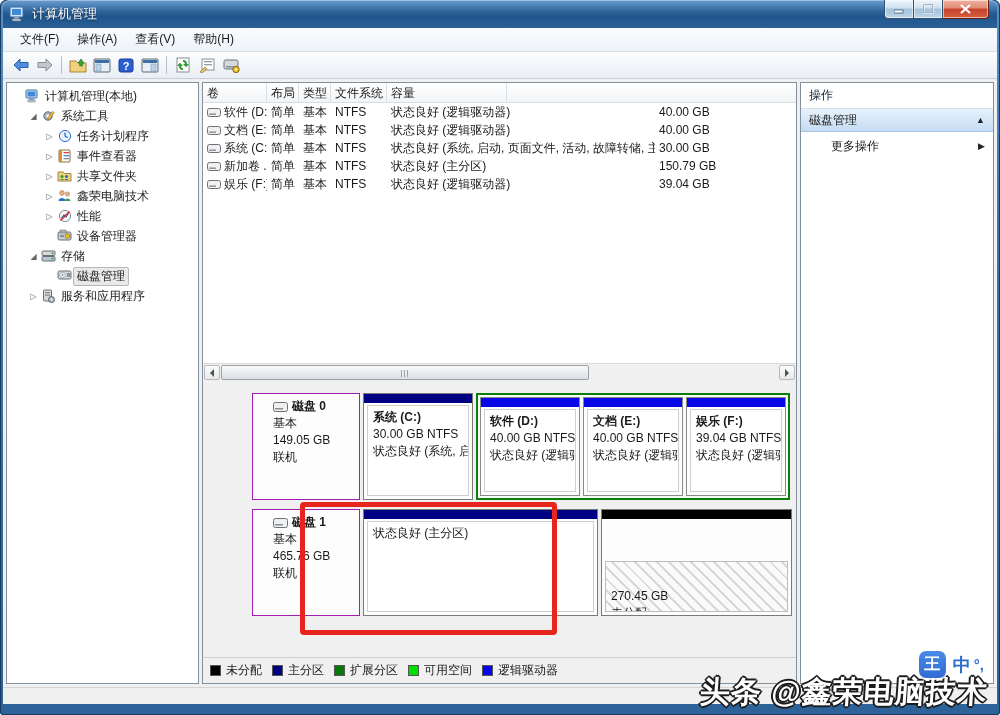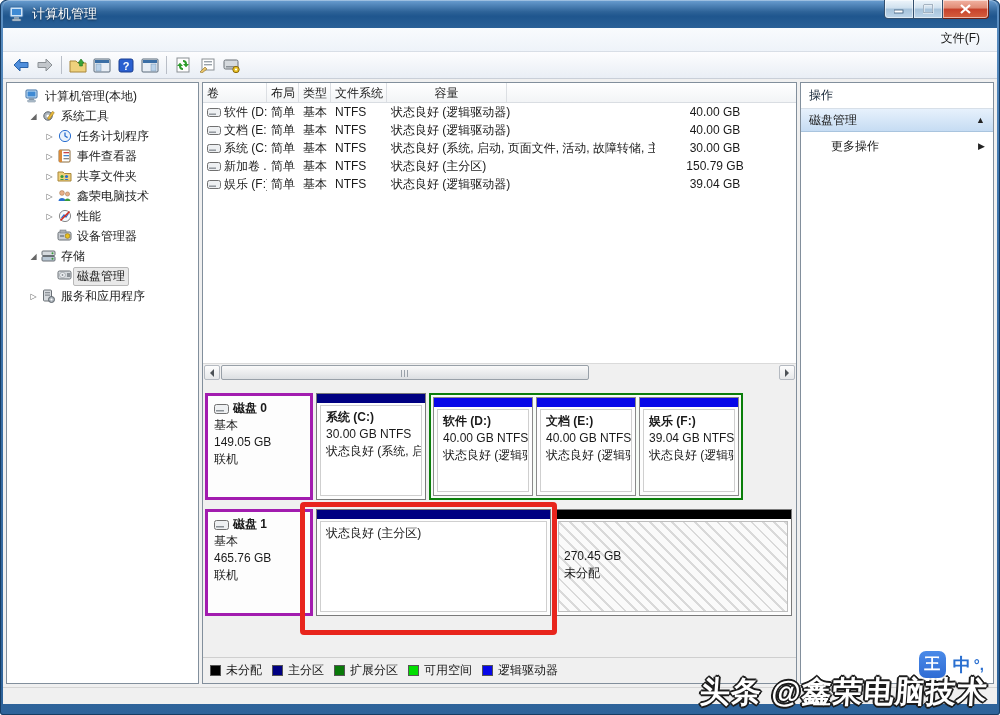--- a/index.html
+++ b/index.html
@@ -21,22 +21,22 @@
   .winbtns { position:absolute; top:0; right:8px; display:flex; }
   .wbtn { height:19px; border:1px solid #34506e; border-top:none; display:flex; align-items:center; justify-content:center;
           background:linear-gradient(#eef5fb,#cfe0ee 45%,#a6c2da 50%,#bdd5e9); box-shadow:inset 0 0 0 1px rgba(255,255,255,.55); cursor:pointer; }
   .wbtn.min { width:30px; border-radius:0 0 0 4px; }
   .wbtn.max { width:29px; border-left:none; }
   .wbtn.close { width:46px; border-left:none; border-radius:0 0 4px 0; border-color:#6e1f12;
           background:linear-gradient(#f0a violet,#e08a74 45%,#c6402b 50%,#d6603f); 
           background:linear-gradient(#f2b3a3,#e08a74 45%,#c6402b 50%,#d6603f); }
 
   
-  .menubar { height:24px; background:linear-gradient(#f9fbfd,#eef3f9); display:flex; align-items:flex-end; padding:0 8px;
-             border-bottom:1px solid #d8dee6;flex-direction:column; }
+  .menubar { height:24px; background:linear-gradient(#f9fbfd,#eef3f9); display:flex; align-items:center; padding:0 8px;
+             border-bottom:1px solid #d8dee6; }
   .menu-item { padding:2px 9px; cursor:default; }
   .toolbar { height:27px; background:linear-gradient(#fdfdfe,#e9eef5); display:flex; align-items:center; padding:0 6px;
              border-bottom:1px solid #c9cfd8; }
   .tbtn { width:24px; height:22px; display:flex; align-items:center; justify-content:center; border-radius:2px; cursor:pointer; }
   .tsep { width:1px; height:18px; background:#b9bec7; margin:0 4px; }
 
   
   .main { flex:1; display:flex; gap:3px; padding:3px; background:#f0f0f0; min-height:0; }
 
   .tree-pane { width:193px; background:#fff; border:1px solid #828f9c; padding:3px 0; overflow:hidden; }
@@ -47,48 +47,48 @@
   .titem.sel .tlabel { background:#e9e9e9; border:1px solid #b8b8b8; border-radius:2px; padding:0 3px; }
   .lvl0 { padding-left:4px; } .lvl1 { padding-left:20px; } .lvl2 { padding-left:36px; }
 
   .mid-pane { flex:1; border:1px solid #828f9c; background:#f0f0f0; display:flex; flex-direction:column; min-width:0; }
   .vol-wrap { height:280px; background:#fff; display:flex; flex-direction:column; overflow:hidden; }
   .vt-head { display:flex; height:20px; background:linear-gradient(#ffffff,#f2f4f6); border-bottom:1px solid #d9dde2; flex:none; }
   .vt-hc { padding:2px 4px; border-right:1px solid #dcdfe3; white-space:nowrap; overflow:hidden; cursor:default; }
   .vt-row { display:flex; height:18px; align-items:center; flex:none; cursor:default; }
   .vt-c { padding:0 4px; white-space:nowrap; overflow:hidden; }
   .w-vol{width:64px;flex:none;} .w-lay{width:32px;flex:none;} .w-typ{width:32px;flex:none;}
-  .w-fs{width:56px;flex:none;} .w-st{width:268px;flex:none;} .w-cap{width:120px;flex:none;text-align:center;} .w-rest{flex:1;border-right:none;}
+  .w-fs{width:56px;flex:none;} .w-st{width:268px;flex:none;} .w-cap{width:120px;flex:none;} .w-rest{flex:1;border-right:none;}
   .vol-ic { display:inline-flex; margin-right:3px; vertical-align:-1px; }
 
   .hscroll { height:17px; background:#f0f0f0; border-top:1px solid #dadada; position:relative; flex:none; }
   .sb-btn { position:absolute; top:1px; width:16px; height:15px; background:linear-gradient(#fdfdfd,#e6e8ea); border:1px solid #b5bac1; border-radius:2px;
             display:flex; align-items:center; justify-content:center; cursor:pointer; }
   .sb-btn.left { left:1px; } .sb-btn.right { right:1px; }
   .tri-l { width:0;height:0;border:4px solid transparent;border-right-color:#4d5257;border-left:none; }
   .tri-r { width:0;height:0;border:4px solid transparent;border-left-color:#4d5257;border-right:none; }
   .sb-thumb { position:absolute; top:1px; left:18px; width:368px; height:15px; border:1px solid #98a0a8; border-radius:2px;
               background:linear-gradient(#fafafa,#dcdfe2); cursor:grab; }
   .sb-thumb::after { content:""; position:absolute; left:50%; top:4px; width:8px; height:7px; transform:translateX(-50%);
               background:repeating-linear-gradient(90deg,#9aa2aa 0 1px,transparent 1px 3px); }
 
   .gfx { flex:1; background:#f0f0f0; position:relative; overflow:hidden; }
   .disk-row { display:flex; margin:0 2px 0 2px; height:107px; }
   .disk-row.d0 { margin-top:13px; } .disk-row.d1 { margin-top:9px; }
-  .dinfo { width:108px; flex:none; background:#fdfdfd; border:3px solid #a21caf; padding:4px 6px; line-height:17px; margin-right:3px; }
+  .dinfo { width:108px; flex:none; background:#fdfdfd; border:1px solid #a21caf; padding:4px 20px; line-height:17px; margin-right:3px;margin-left:47px; }
   .dtitle { display:flex; align-items:center; font-weight:bold; }
   .dtitle .vol-ic { margin-right:4px; }
   .parts { flex:1; display:flex; min-width:0; margin-right:2px; }
   .part { border:1px solid #7a7a7a; background:#fdfdfd; display:flex; flex-direction:column; flex:none; }
   .pbar { height:9px; flex:none; }
   .pbody { flex:1; margin:2px 3px 3px; border:1px solid #cfcfcf; background:#fff; padding:3px 5px 0; line-height:17px; overflow:hidden; white-space:nowrap; }
   .pname { font-weight:bold; }
   .ext-wrap { border:2px solid #0a7e0a; padding:2px; display:flex; gap:3px; flex:none; margin-left:3px; background:#f6fbf6; }
   .ext-wrap .part { border-color:#8a8a8a; }
-  .unalloc { flex:1; margin-left:3px; }
+  .unalloc { flex:1; margin-left:3px;gap:40px; }
   .unalloc .pbody { border-color:#bdbdbd;
      background:repeating-linear-gradient(45deg,#fafafa 0 6px,#d9d9d9 6px 8px); padding-top:26px; }
   .spacer { flex:1; }
 
   .legend { position:absolute; left:0; right:0; bottom:0; height:26px; border-top:1px solid #cfcfcf;
             display:flex; align-items:center; padding-left:7px; background:#f0f0f0; }
   .lg-item { display:flex; align-items:center; margin-right:10px; }
   .lg-sw { width:11px; height:11px; border:1px solid #555; margin-right:5px; flex:none; }
 
   .red-annot { position:absolute; left:97px; top:122px; width:257px; height:133px;

